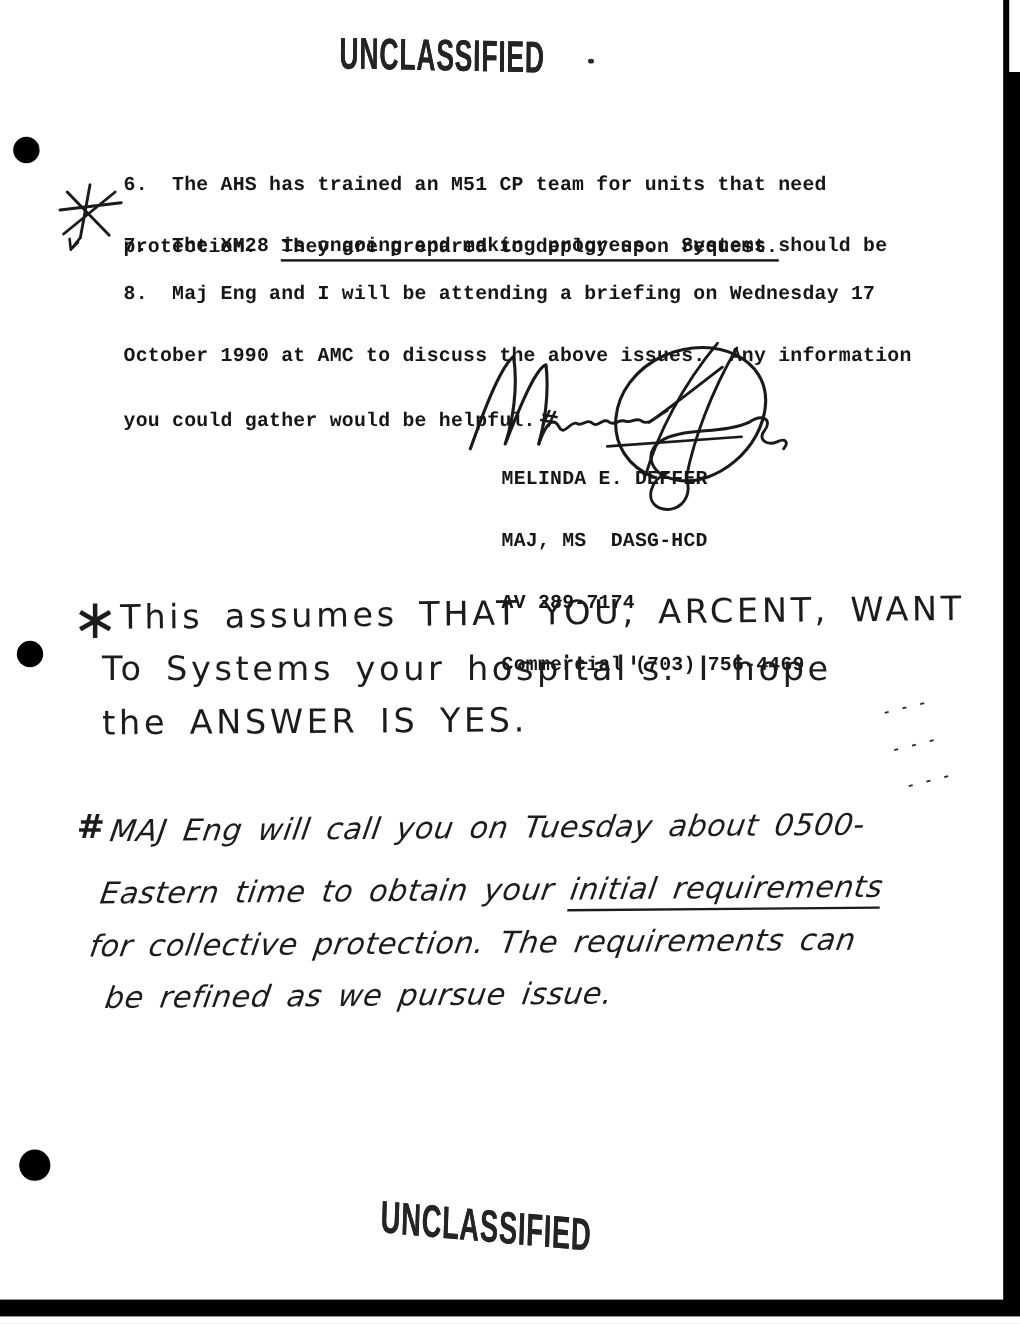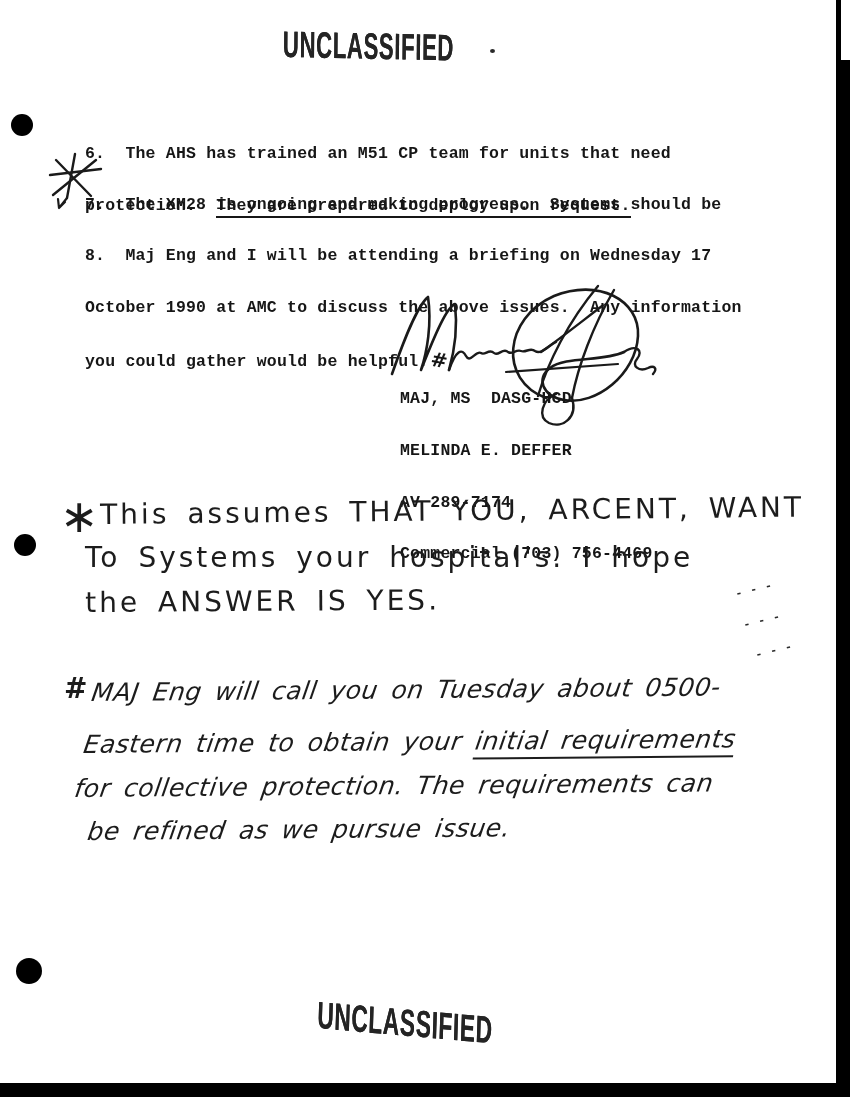--- a/index.html
+++ b/index.html
@@ -16,25 +16,25 @@
   .stamp-top{left:283px; top:24px; font-size:37px; letter-spacing:1px;
     transform:scaleX(0.60) rotate(0.7deg);}
   .stamp-bottom{left:318px; top:994px; font-size:38px; letter-spacing:1px;
     transform:scaleX(0.60) rotate(3deg);}
   .stamp-dot{position:absolute; left:490px; top:49px; width:5px; height:4px;
     background:#2a2a2a; border-radius:50%;}
   
   .mono{
     position:absolute; font-family:"Liberation Mono","DejaVu Sans Mono",monospace;
     font-weight:700; font-size:16.5px; line-height:17.2px; letter-spacing:0.2px;
-    color:#161616; white-space:pre;
+    color:#161616; white-space:pre;margin-left:18px;
   }
   .para6{left:85px; top:111px;}
   .para7{left:85px; top:162px;}
-  .para8{left:85px; top:213px;}
+  .para8{left:85px; top:202px;}
   .u-typed{border-bottom:2px solid #161616; padding-bottom:1px;}
   .sig-block{left:400px; top:356px;}
   .hand-hash{
     display:inline-block; font-family:"DejaVu Sans",sans-serif; font-size:20px;
     font-weight:600; color:#161616; transform:rotate(10deg) translateY(1px);
     margin-left:3px; letter-spacing:0;
   }
   
   .hand1{
     position:absolute; font-family:"DejaVu Sans",sans-serif; color:#1c1c1c;
@@ -106,22 +106,22 @@
     <path d="M155 72 C175 58 195 42 216 26" stroke-width="2.4"></path>
     <path d="M160 118 C112 100 118 38 168 16 C212 -2 254 20 252 56 C250 94 210 126 178 120 C156 116 150 98 164 88 C180 76 216 82 238 72" stroke-width="2.6"></path>
     <path d="M212 6 C182 42 162 82 152 116" stroke-width="2.4"></path>
     <path d="M228 10 C207 46 192 86 186 118" stroke-width="2.4"></path>
     <path d="M238 72 C250 64 258 70 251 79 C245 86 253 92 262 88 C268 85 272 88 267 94" stroke-width="2.4"></path>
     <path d="M186 118 C192 137 177 149 163 143 C151 137 156 120 170 114" stroke-width="2.4"></path>
     <path d="M120 92 L232 84" stroke-width="2.2"></path>
   </svg>
 
   <div class="mono sig-block">
+    <div>MELINDA E. DEFFER</div>
     <div>MAJ, MS  DASG-HCD</div>
-    <div>MELINDA E. DEFFER</div>
     <div>AV 289-7174</div>
     <div>Commercial (703) 756-4469</div>
   </div>
 
   <div class="hand1 hand1-marker">∗</div>
   <div class="hand1" style="left:100px; top:498px; transform:rotate(-0.6deg);">This assumes THAT YOU, ARCENT, WANT</div>
   <div class="hand1" style="left:85px; top:541px;">To Systems your hospital's. I hope</div>
   <div class="hand1" style="left:85px; top:586px; transform:rotate(-0.4deg);">the ANSWER IS YES.</div>
 
   <div class="tick" style="left:735px; top:583px;">- - -</div>

